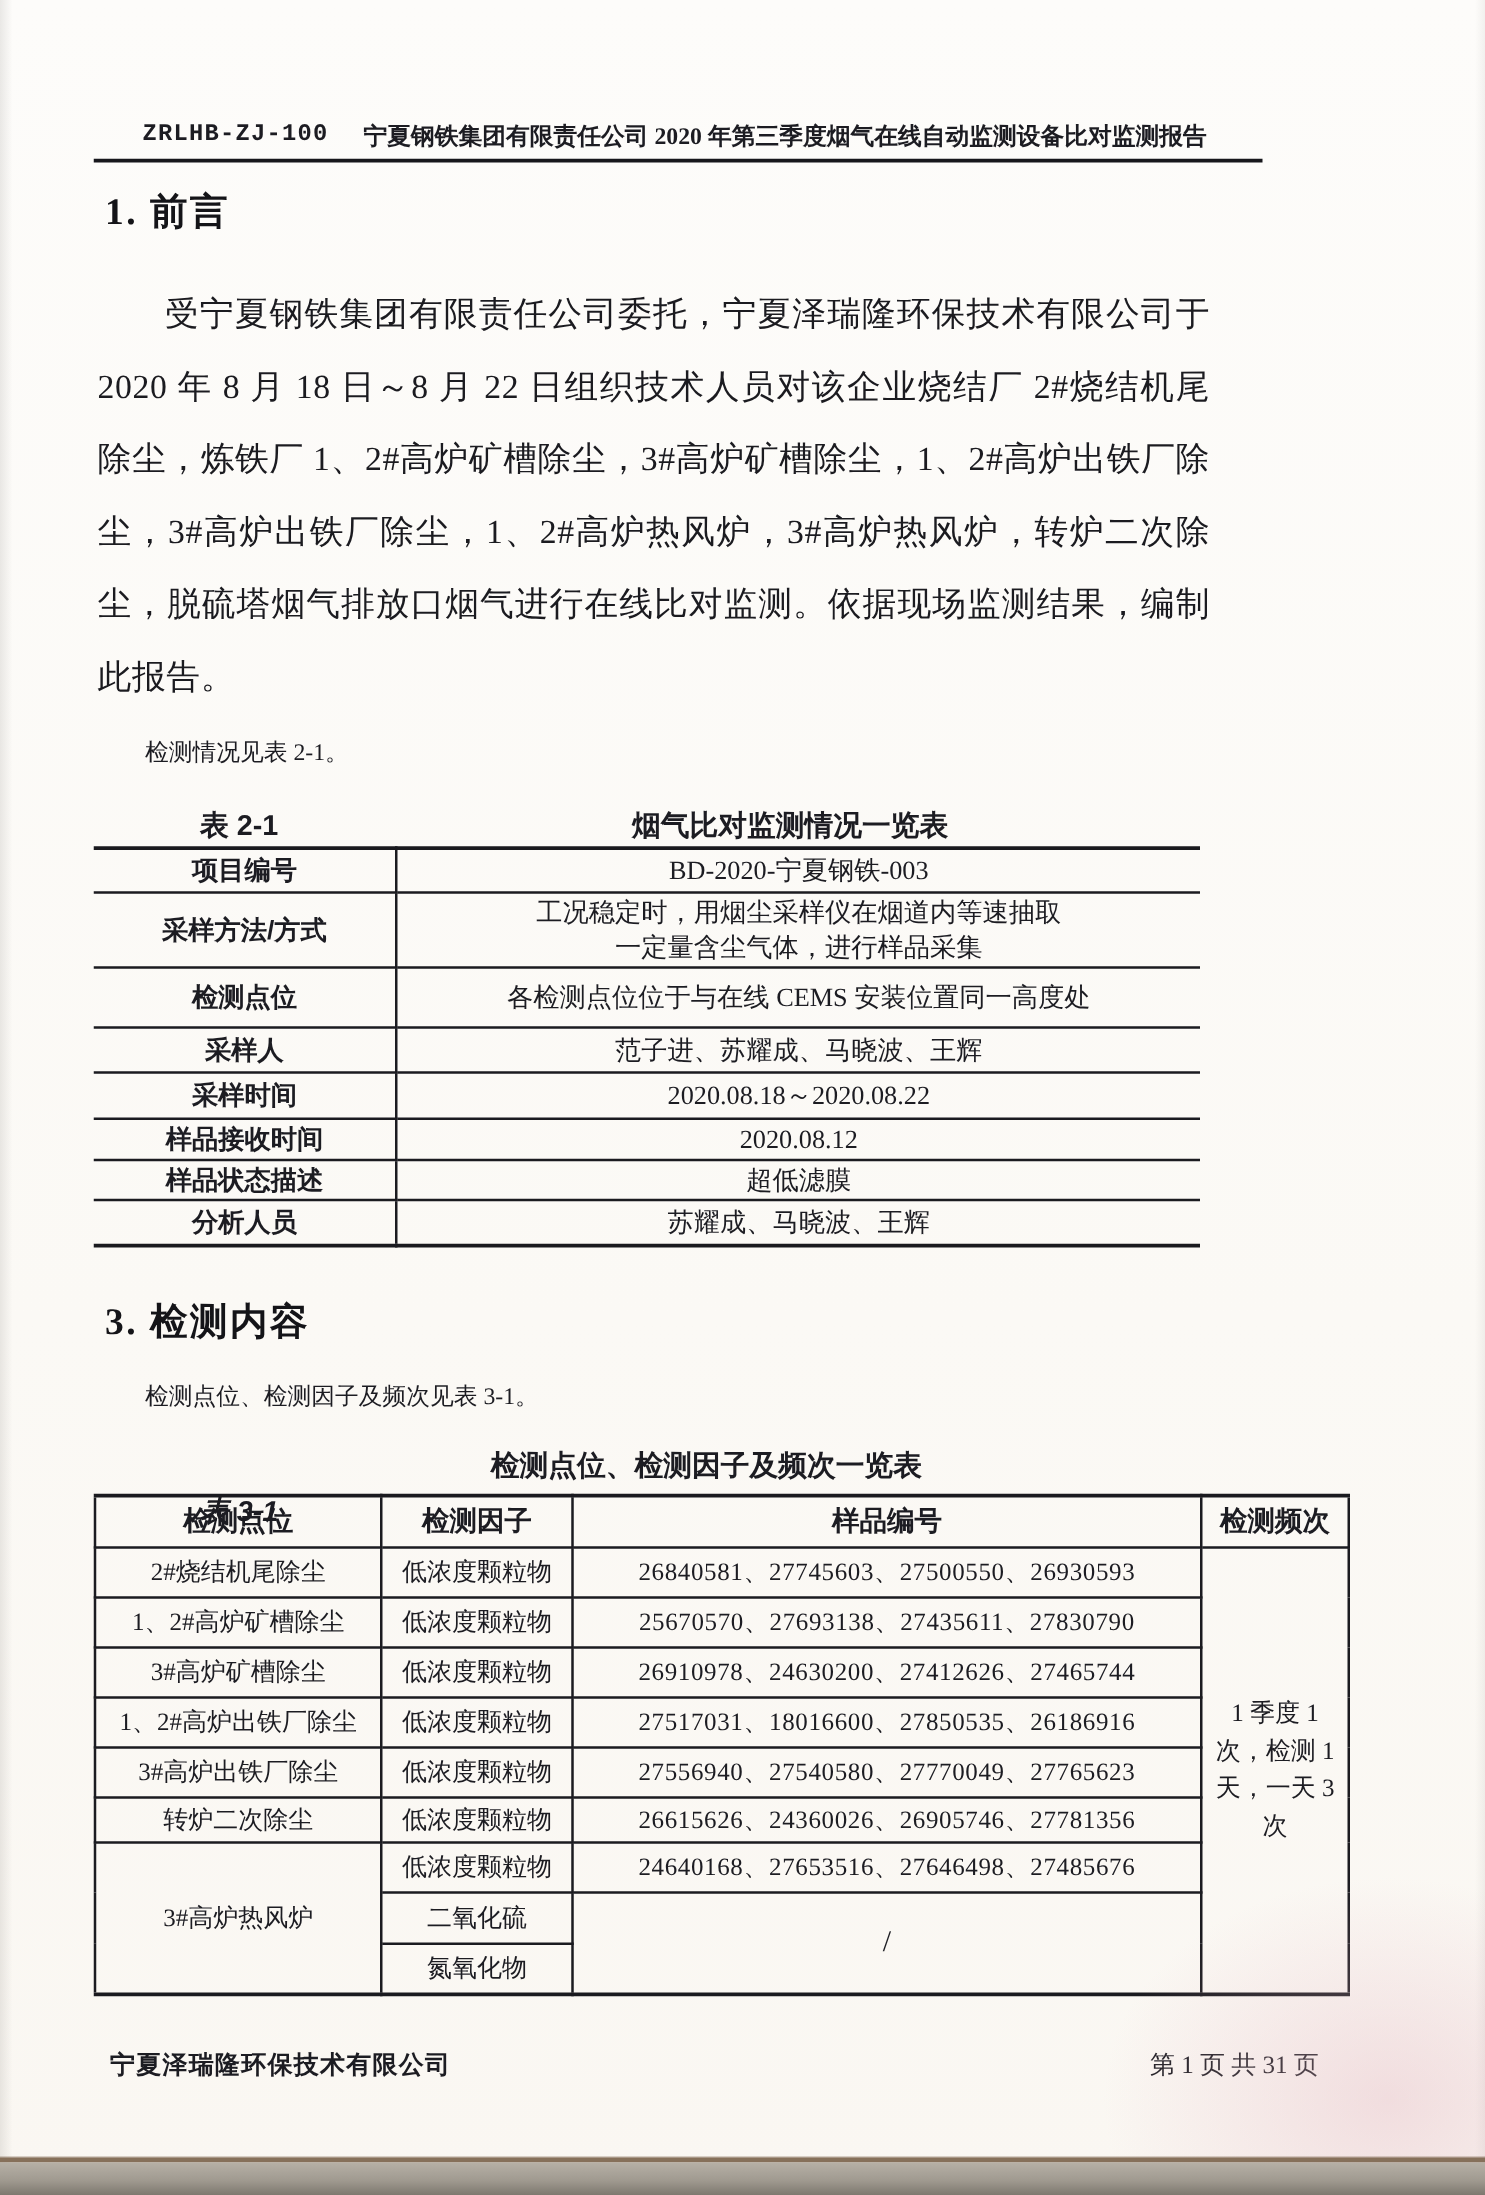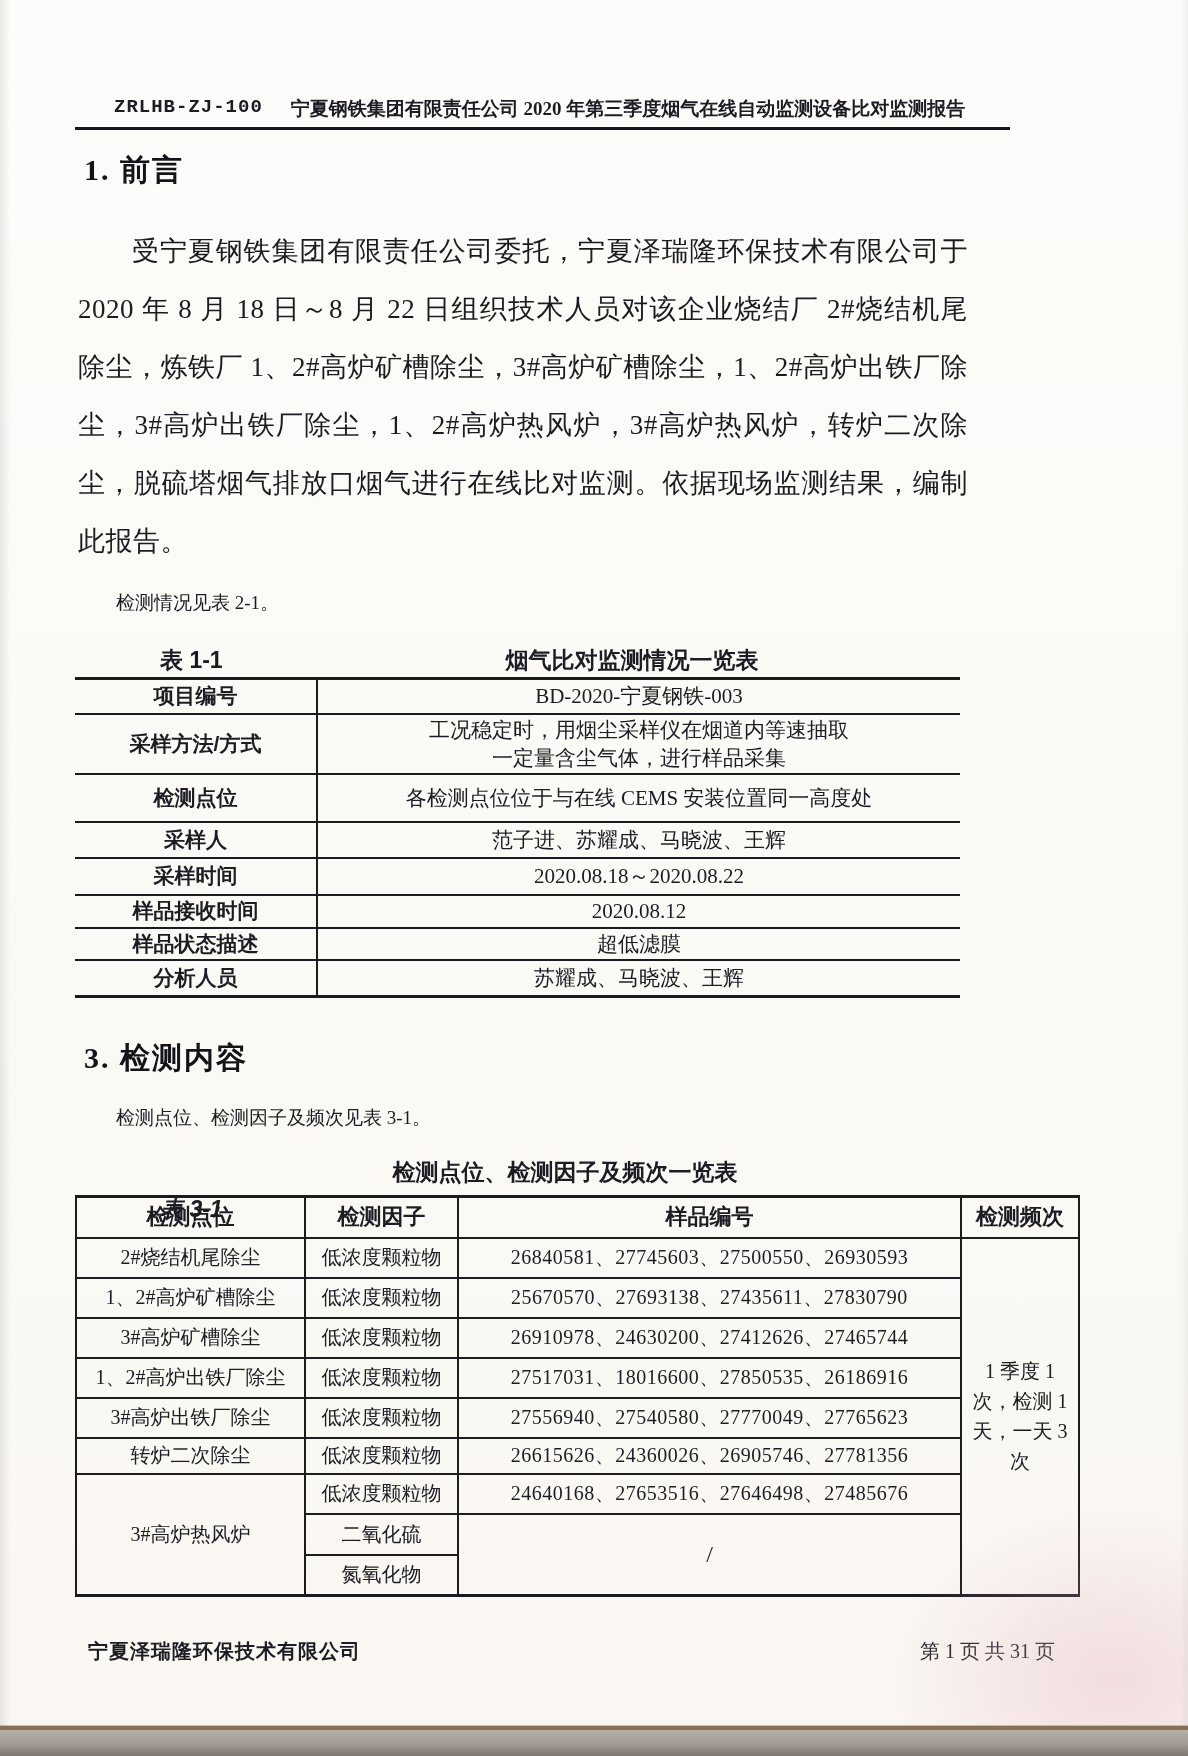--- a/index.html
+++ b/index.html
@@ -68,21 +68,21 @@
     <span class="code">ZRLHB-ZJ-100</span>
     <span>宁夏钢铁集团有限责任公司 2020 年第三季度烟气在线自动监测设备比对监测报告</span>
   </div>
   <div class="abs hdr-rule"></div>
 
   <div class="abs h-sec" style="top:150px;left:84px;">1. 前言</div>
   <div class="abs para" style="top:222px;left:78px;width:890px;">受宁夏钢铁集团有限责任公司委托，宁夏泽瑞隆环保技术有限公司于 2020 年 8 月 18 日～8 月 22 日组织技术人员对该企业烧结厂 2#烧结机尾除尘，炼铁厂 1、2#高炉矿槽除尘，3#高炉矿槽除尘，1、2#高炉出铁厂除尘，3#高炉出铁厂除尘，1、2#高炉热风炉，3#高炉热风炉，转炉二次除尘，脱硫塔烟气排放口烟气进行在线比对监测。依据现场监测结果，编制此报告。</div>
 
   <div class="abs intro" style="top:585px;left:78px;width:890px;">检测情况见表 2-1。</div>
 
-  <div class="abs tcap" style="top:645px;left:160px;">表 1-1</div>
+  <div class="abs tcap" style="top:645px;left:160px;">表 2-1</div>
   <div class="abs tcap tcap-title" style="top:645px;left:304px;width:656px;">烟气比对监测情况一览表</div>
 
   <table class="t21 abs" style="top:677px;left:75px;">
     <tbody>
         <tr style="height:35px">
       <td class="lbl">项目编号</td>
       <td class="val">BD-2020-宁夏钢铁-003</td>
     </tr>
     <tr style="height:57px">
       <td class="lbl">采样方法/方式</td>

